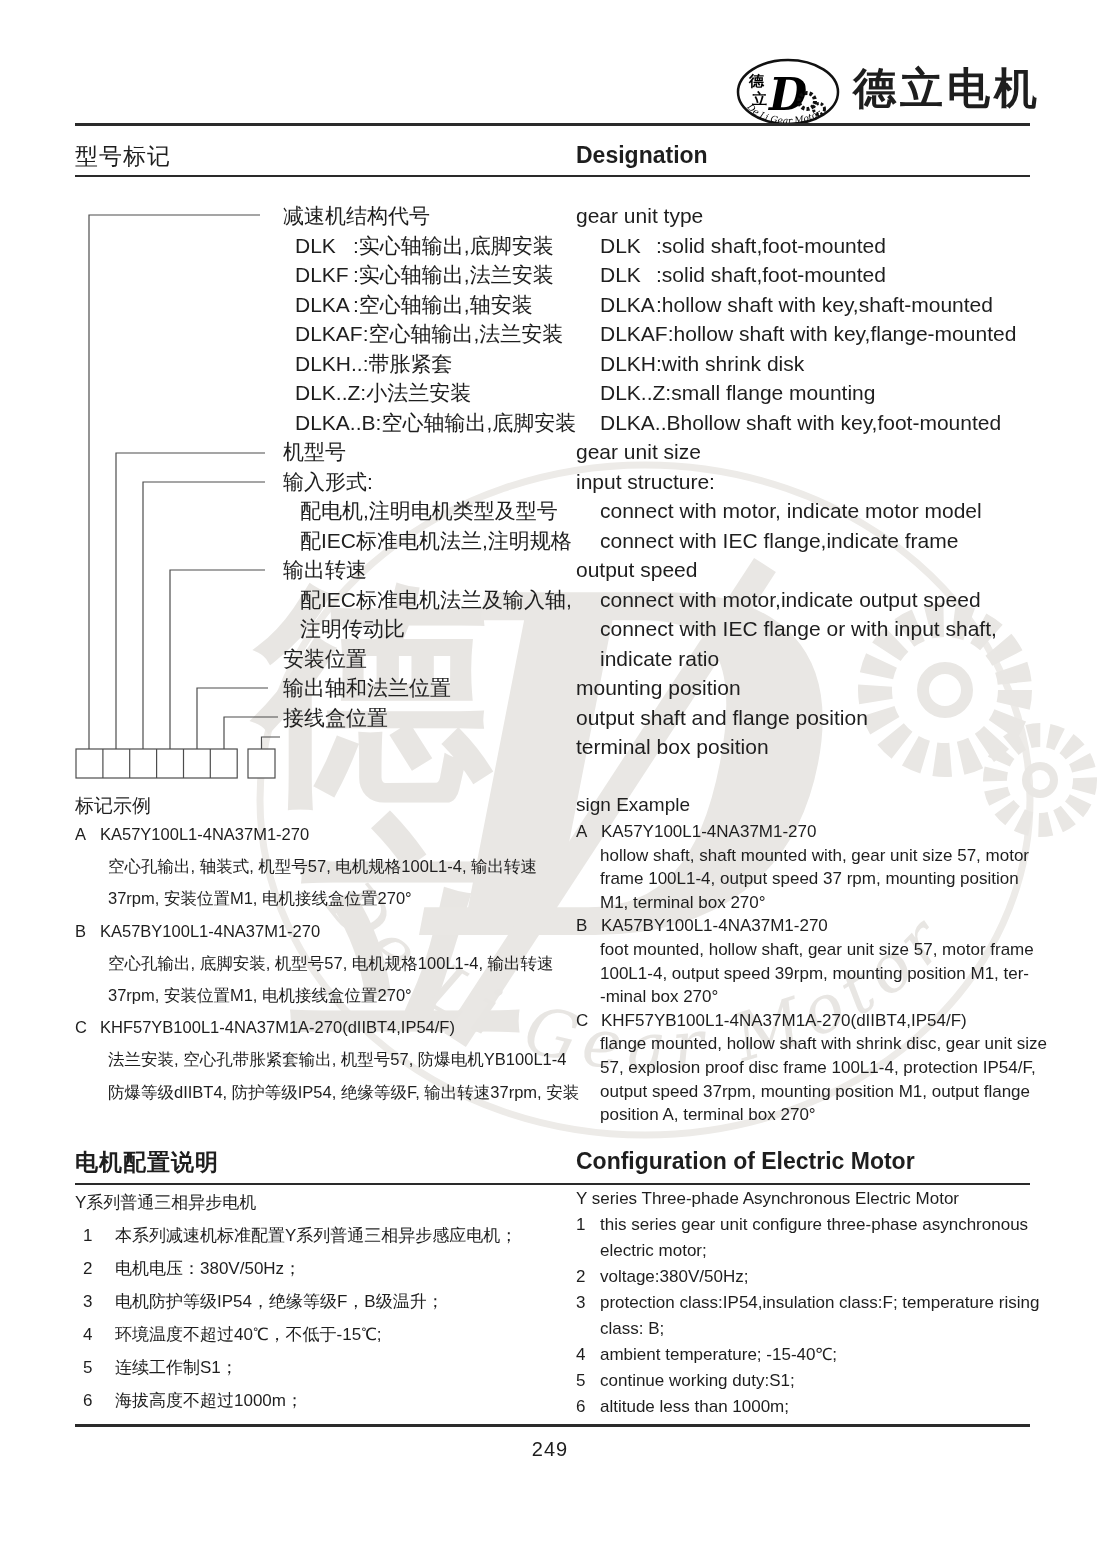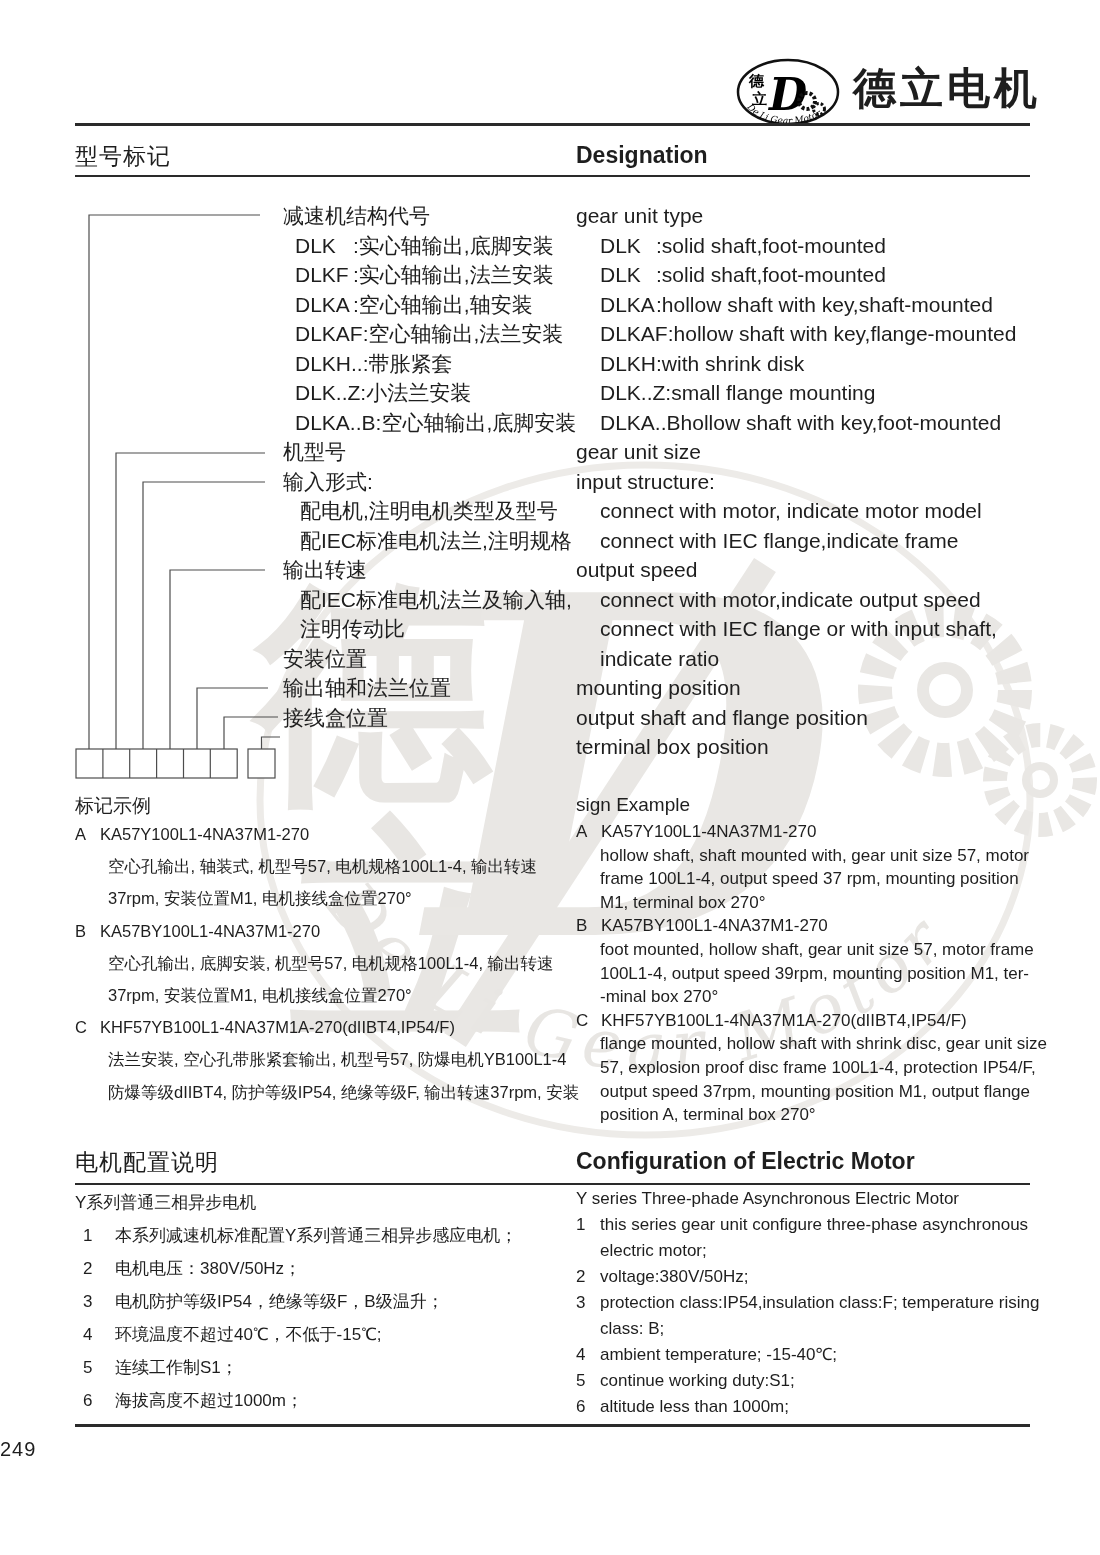--- a/index.html
+++ b/index.html
@@ -45,21 +45,21 @@
   .cfg .row { white-space:nowrap; }
   .cfg-cn { left:75px; top:1186px; }
   .cfg-cn .row { height:33px; line-height:33px; font-size:17px; }
   .cfg-en { left:576px; top:1186px; }
   .cfg-en .row { height:26px; line-height:26px; font-size:17px; }
   .cfg-en .sub { font-weight:normal; }
   .num { display:inline-block; width:24px; }
   .cfg-cn .num { width:32px; padding-left:8px; }
   .cfg-en .cont { padding-left:24px; }
 
-  .pageno { position:absolute; left:0; top:1438px; width:1100px; 
+  .pageno { position:absolute; left:0; top:1438px; width:1100px; text-align:center;
             font-size:20px; letter-spacing:1px; }
 </style>
 </head>
 <body>
 
 <div class="page">
 
   <svg class="wm" width="1100" height="1555" viewBox="0 0 1100 1555">
     <ellipse cx="645" cy="800" rx="385" ry="335" fill="none" stroke="#edebe8" stroke-width="7"></ellipse>
     <text x="255" y="775" font-size="235" font-weight="bold" fill="#e8e6e3">德</text>
@@ -186,21 +186,21 @@
     <div class="row d">foot mounted, hollow shaft, gear unit size 57, motor frame</div>
     <div class="row d">100L1-4, output speed 39rpm, mounting position M1, ter-</div>
     <div class="row d">-minal box 270°</div>
     <div class="row"><span class="letter">C</span><span>KHF57YB100L1-4NA37M1A-270(dIIBT4,IP54/F)</span></div>
     <div class="row d">flange mounted, hollow shaft with shrink disc, gear unit size</div>
     <div class="row d">57, explosion proof disc frame 100L1-4, protection IP54/F,</div>
     <div class="row d">output speed 37rpm, mounting position M1, output flange</div>
     <div class="row d">position A, terminal box 270°</div>
   </div>
 
-  <div class="t-cn" style="left:75px; top:1147px;">电机配置说明</div>
+  <div class="t-cn" style="left:75px; top:1147px;font-weight:bold;">电机配置说明</div>
   <div class="t-en" style="left:576px; top:1148px;">Configuration of Electric Motor</div>
   <div class="rule" style="left:75px; top:1183px; width:955px; height:1.5px;"></div>
 
   <div class="cfg cfg-cn">
     <div class="row">Y系列普通三相异步电机</div>
     <div class="row"><span class="num">1</span><span>本系列减速机标准配置Y系列普通三相异步感应电机；</span></div>
     <div class="row"><span class="num">2</span><span>电机电压：380V/50Hz；</span></div>
     <div class="row"><span class="num">3</span><span>电机防护等级IP54，绝缘等级F，B级温升；</span></div>
     <div class="row"><span class="num">4</span><span>环境温度不超过40℃，不低于-15℃;</span></div>
     <div class="row"><span class="num">5</span><span>连续工作制S1；</span></div>

